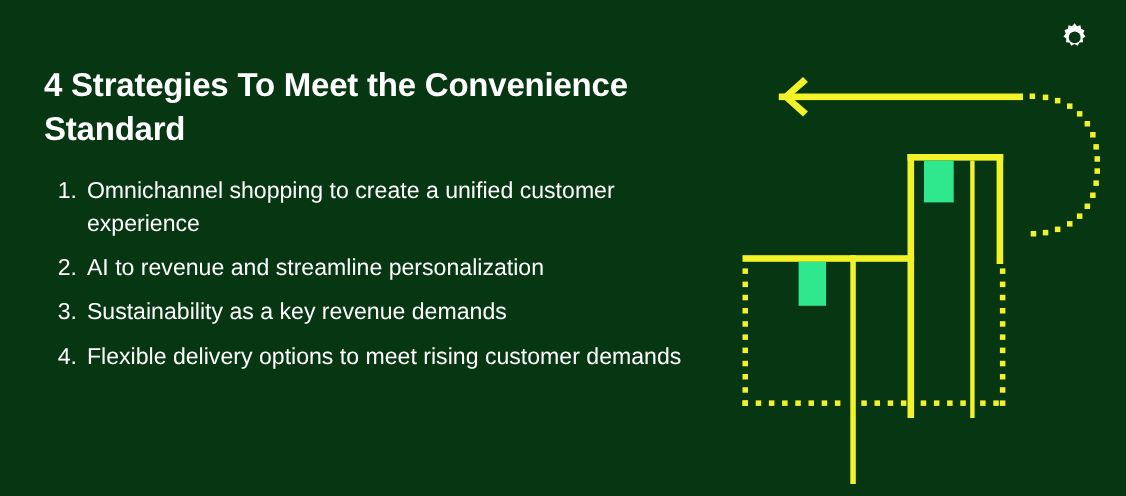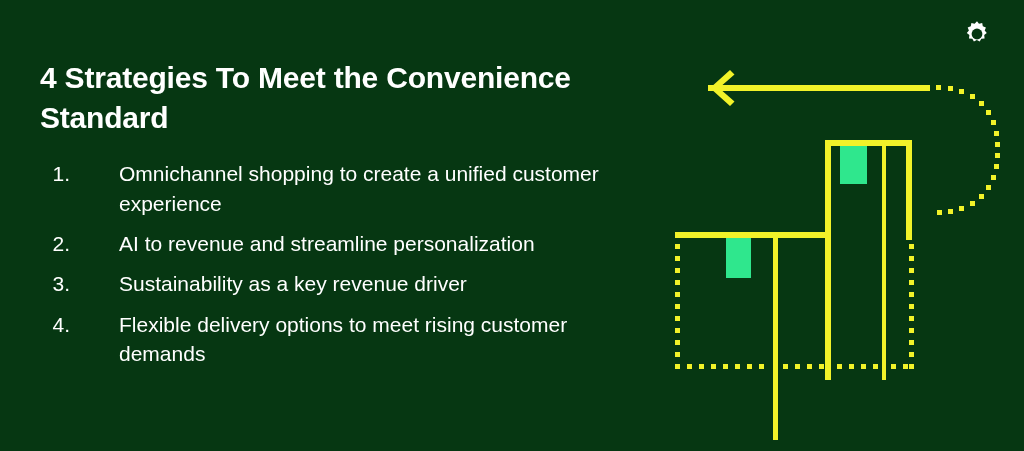--- a/index.html
+++ b/index.html
@@ -52,21 +52,20 @@
   }
   #strategy-list li .num {
     flex: 0 0 auto;
     width: 30px;
     text-align: right;
     margin-right: 9px;
     color: #ffffff;
   }
   #strategy-list li .txt {
     flex: 1 1 auto;
-    margin-left: 40px;
   }
 
   
   #graphic {
     position: absolute;
     left: 660px;
     top: 0;
     width: 364px;
     height: 451px;
   }
@@ -94,21 +93,21 @@
       <li>
         <span class="num">1.</span>
         <span class="txt">Omnichannel shopping to create a unified customer experience</span>
       </li>
       <li>
         <span class="num">2.</span>
         <span class="txt">AI to revenue and streamline personalization</span>
       </li>
       <li>
         <span class="num">3.</span>
-        <span class="txt">Sustainability as a key revenue driver</span>
+        <span class="txt">Sustainability as a key revenue demands</span>
       </li>
       <li>
         <span class="num">4.</span>
         <span class="txt">Flexible delivery options to meet rising customer demands</span>
       </li>
     </ol>
   </div>
 
   <div id="gear-icon">
     <svg width="32" height="32" viewBox="0 0 32 32" aria-hidden="true">

